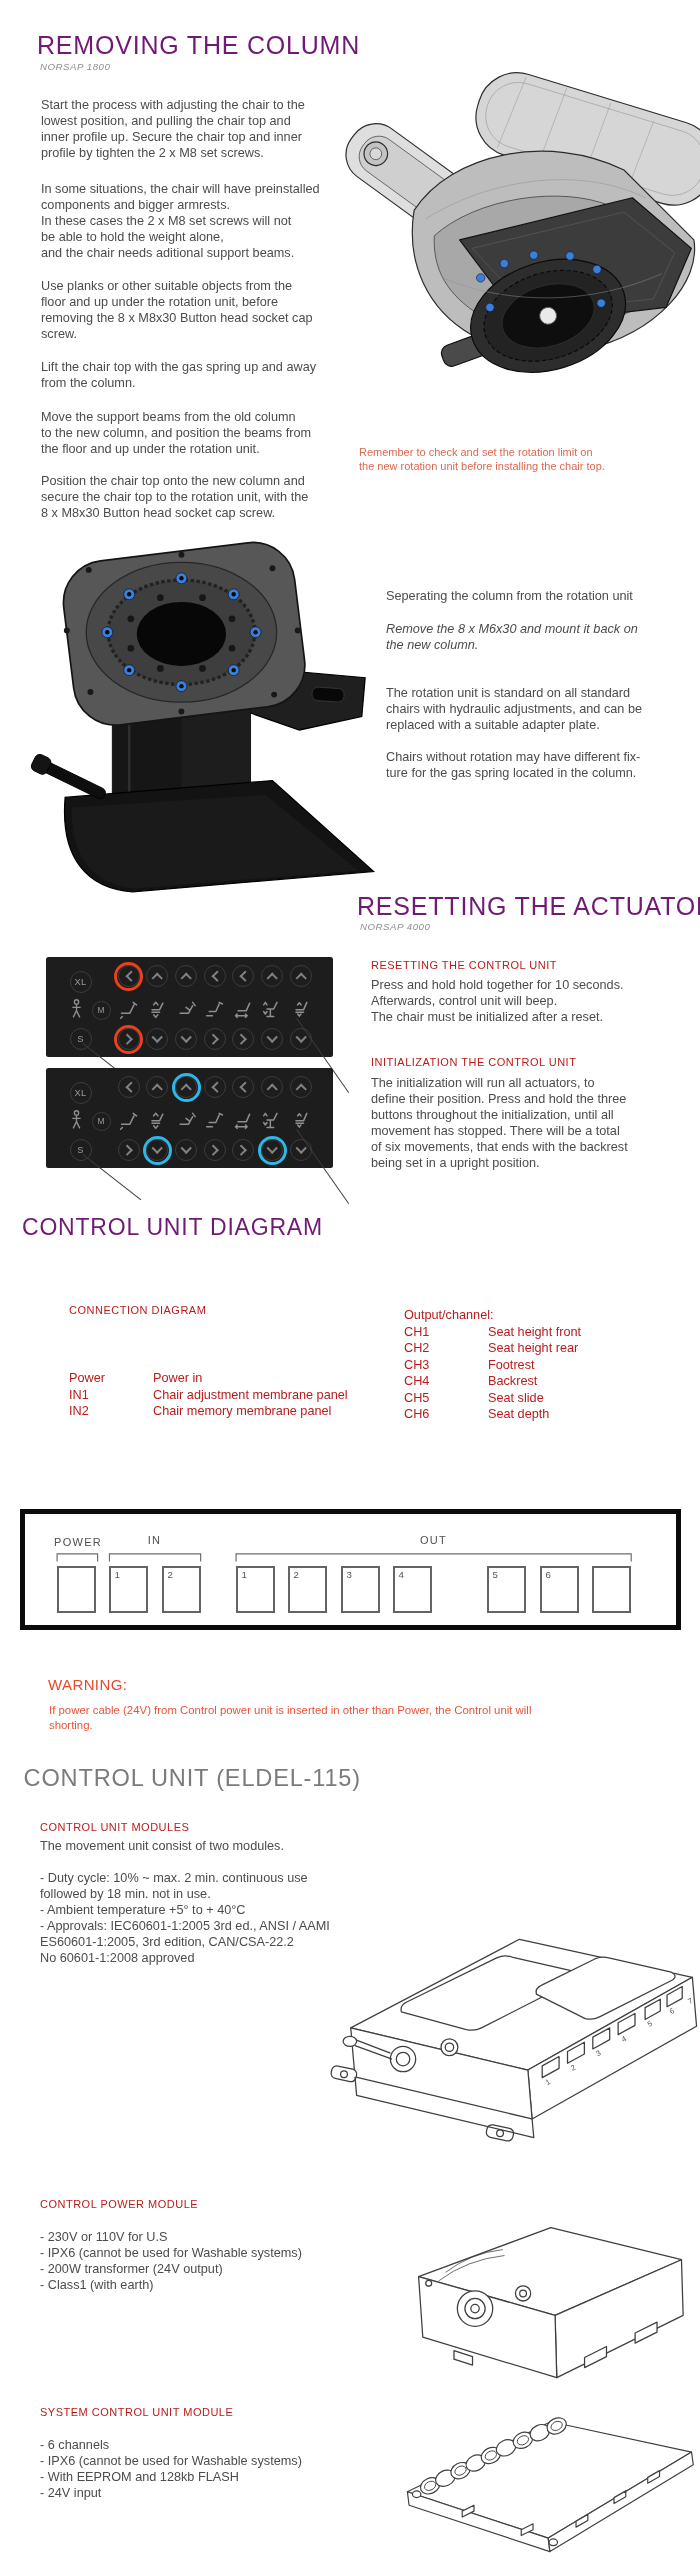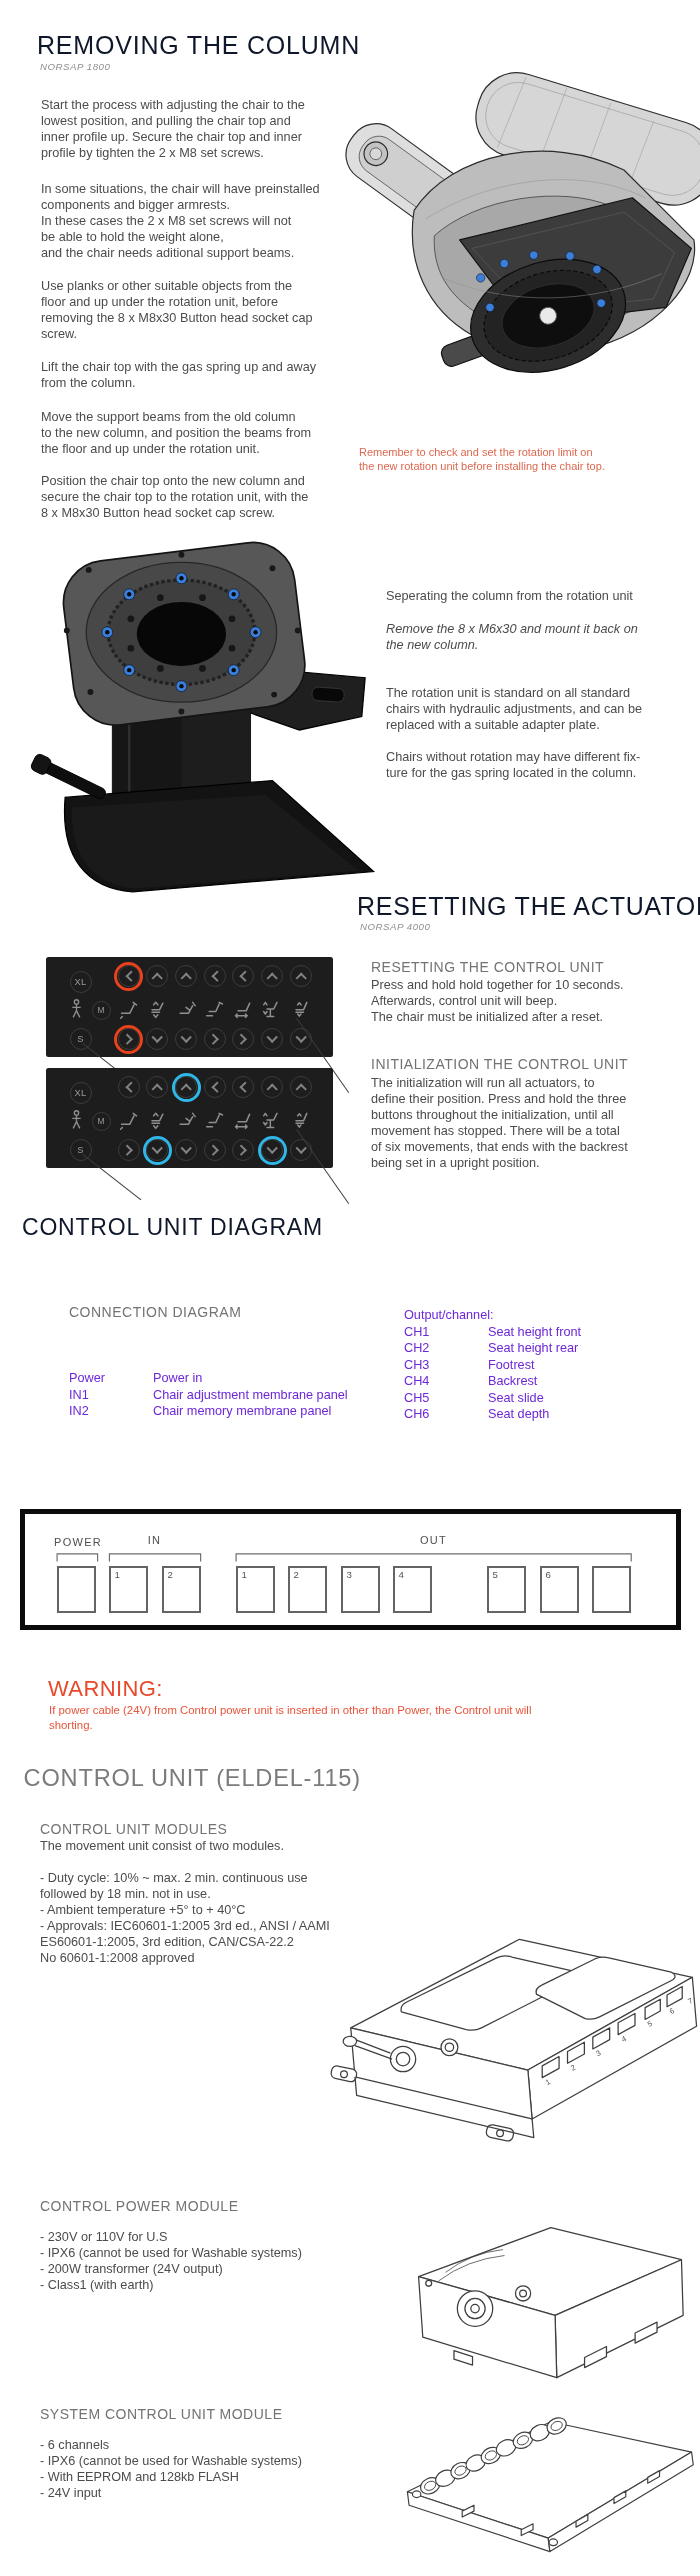--- a/index.html
+++ b/index.html
@@ -1,25 +1,25 @@
 <!DOCTYPE html>
 <html style="font-size:13.5px"><head>
 <meta charset="utf-8">
 <style>
   html,body{margin:0;padding:0;background:#fff;}
   .page{position:relative;width:700px;height:2576px;background:#ffffff;overflow:hidden;
         font-family:"Liberation Sans", sans-serif;color:#4c4c4c;}
   .abs{position:absolute;}
-  .h1{font-size:25px;line-height:26px;letter-spacing:0.8px;color:#0f172a;font-weight:400;white-space:nowrap;}
+  .h1{font-size:25px;line-height:26px;letter-spacing:0.8px;color:#701a75;font-weight:400;white-space:nowrap;}
   .hsub{font-size:9.7px;font-style:italic;color:#8f8f8f;letter-spacing:0.5px;}
   .body{font-size:12.7px;line-height:16px;color:#4c4c4c;white-space:pre-line;width:371px;}
-  .grayhead{font-size:14px;letter-spacing:0.5px;color:#737373;white-space:nowrap;}
+  .grayhead{font-size:11px;letter-spacing:0.5px;color:#b91c1c;white-space:nowrap;}
   .italicnote{font-style:italic;}
   .caption{font-size:11px;line-height:14.3px;color:#dd6850;text-align:left;white-space:pre-line;}
-  .warn-title{font-size:22px;letter-spacing:0.4px;color:#e8492a;}
+  .warn-title{font-size:15px;letter-spacing:0.4px;color:#e8492a;}
   .warn-body{font-size:11.4px;line-height:15px;color:#e8543a;white-space:pre-line;width:624px;}
   .eldel-title{font-size:23.6px;letter-spacing:0.8px;color:#7b7b7b;white-space:nowrap;}
   
   .panel{position:absolute;left:46px;width:287px;height:100px;background:#1d1d1d;border-radius:2.5px;}
   .pbtn{position:absolute;width:22px;height:22px;border:1.3px solid #3b3b3b;border-radius:50%;
         box-sizing:border-box;display:flex;align-items:center;justify-content:center;
         color:#9a9a9a;font-size:9.3px;letter-spacing:0.4px;}
   .pbtn.sm{width:18.6px;height:18.6px;font-size:8.4px;}
   .picon{position:absolute;width:22px;height:21px;display:flex;align-items:center;justify-content:center;}
   .person{position:absolute;}
@@ -29,21 +29,21 @@
   .chev.left{transform:translateX(1.7px) rotate(135deg);}
   .chev.right{transform:translateX(-1.7px) rotate(-45deg);}
   .hl{position:absolute;width:29px;height:29px;border:3px solid #e8411c;border-radius:50%;box-sizing:border-box;}
   .leader{position:absolute;height:0.8px;background:#3c3c3c;transform-origin:0 0;}
   
   .diagbox{position:absolute;left:20px;top:1509px;width:651px;height:111px;border:5.9px solid #0b0b0b;background:#fff;}
   .diaglabel{position:absolute;font-size:11px;letter-spacing:1.3px;color:#4f4f4f;}
   .port{position:absolute;top:52px;width:39px;height:47px;border:2.1px solid #646464;box-sizing:border-box;background:#fff;}
   .pnum{position:absolute;top:0.8px;left:3.4px;font-size:9.7px;color:#555;}
   .chrow .lbl{display:inline-block;width:84px;}
-  .chrow{font-size:12.7px;line-height:16.5px;color:#6d28d9;white-space:nowrap;}
+  .chrow{font-size:12.7px;line-height:16.5px;color:#b91c1c;white-space:nowrap;}
 </style>
 </head>
 <body>
 
 <div class="page">
 
   <div class="abs h1" style="left:37px;top:32px">REMOVING THE COLUMN</div>
   <div class="abs hsub" style="left:40px;top:61px">NORSAP 1800</div>
 
   <div class="abs body" style="left:41px;top:97px">Start the process with adjusting the chair to the

